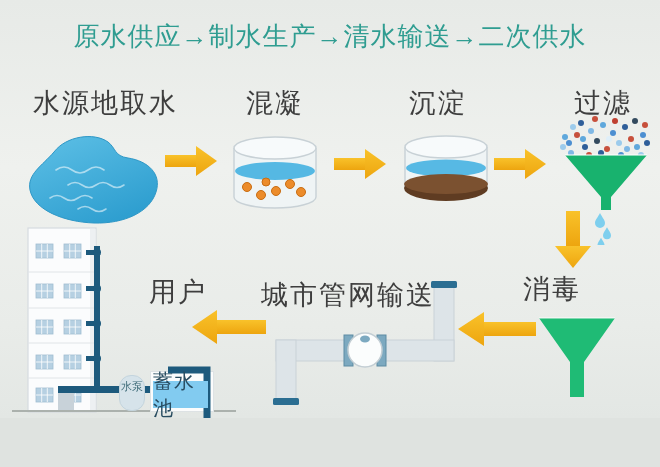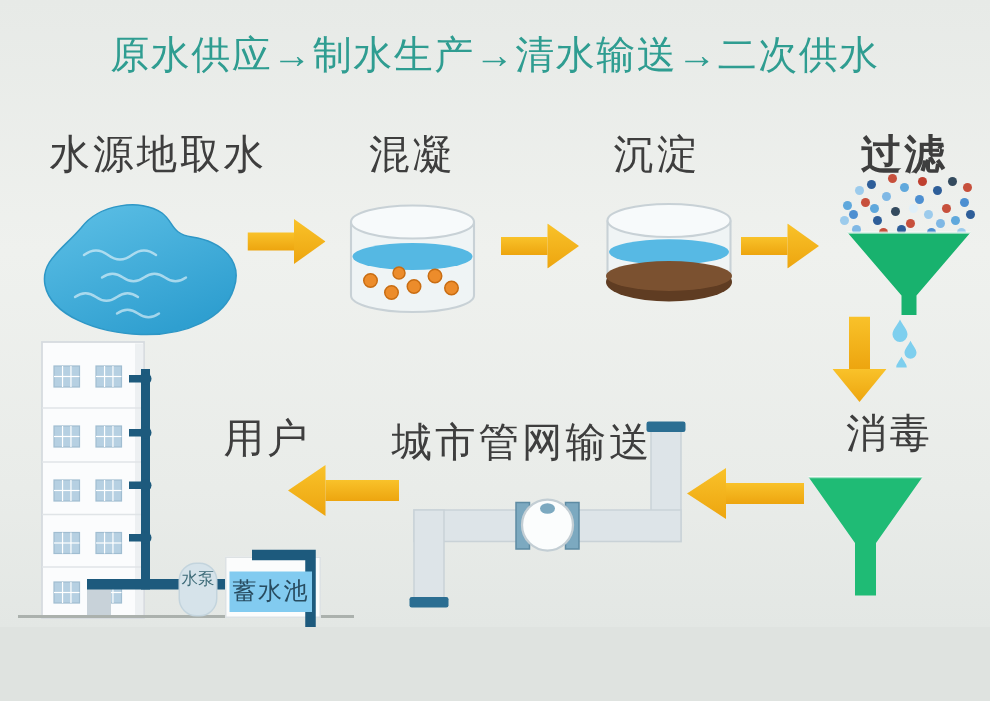--- a/index.html
+++ b/index.html
@@ -11,39 +11,39 @@
     letter-spacing:1px;color:#2f9d91;font-weight:500;white-space:nowrap;}
   .stage-label{font-size:27px;color:#3e3e3e;white-space:nowrap;letter-spacing:2px;}
   .small-label{font-size:19px;color:#3e3e3e;white-space:nowrap;letter-spacing:1px;}
   .pump-box{left:119px;top:375px;width:26px;height:36px;background:#d6e3ea;
     border:1px solid #c3d4dd;border-radius:12px;font-size:11px;line-height:16px;
     color:#3c6a77;text-align:center;padding-top:2px;box-sizing:border-box;
     word-break:break-all;}
   .reservoir-back{left:150px;top:371px;width:62px;height:39px;background:#fbfcfc;
     border:1px solid #dde2e4;}
   .reservoir-box{left:153px;top:381px;width:55px;height:27px;background:#82cbf0;
-    display:flex;align-items:center;justify-content:center;font-size:16px;
+    display:flex;align-items:center;justify-content:center;font-size:20px;
     color:#284c60;letter-spacing:1px;}
   .pipe-circle{left:151px;top:422px;width:28px;height:30px;border-radius:50%;
     background:#87c8ec;}
   .ground-line{left:12px;top:410px;width:224px;height:2px;background:#abb1ad;}
   .bottom-strip{left:0;top:452px;width:660px;height:15px;background:#e0e4e1;}
   svg{display:block;}
 </style>
 </head>
 <body>
 
 <div class="canvas">
 
   <div class="abs title">原水供应→制水生产→清水输送→二次供水</div>
 
   <div class="abs stage-label" style="left:33px;top:85px;">水源地取水</div>
   <div class="abs stage-label" style="left:409px;top:85px;">沉淀</div>
   <div class="abs stage-label" style="left:246px;top:85px;">混凝</div>
-  <div class="abs stage-label" style="left:574px;top:85px;font-weight:bold;">过滤</div>
+  <div class="abs stage-label" style="left:574px;top:85px;">过滤</div>
 
   <svg class="abs" style="left:24px;top:130px;" width="140" height="100" viewBox="0 0 140 100">
     <defs>
       <linearGradient id="lakeg" x1="0" y1="0" x2="0.6" y2="1">
         <stop offset="0" stop-color="#5ec0e6"></stop>
           <stop offset="1" stop-color="#2f9fd0"></stop>
       </linearGradient>
     </defs>
     <path d="M30,22 C42,6 70,2 84,12 C92,18 90,26 104,28 C124,31 138,44 132,62
              C126,82 100,94 70,93 C40,92 10,80 6,60 C3,44 18,36 30,22 Z" fill="url(#lakeg)" stroke="#2e97c6" stroke-width="1"></path>
@@ -138,21 +138,21 @@
       <path d="M0,-6 C2,-2 5,1 5,4 A5,5 0 1 1 -5,4 C-5,1 -2,-2 0,-6 Z" transform="translate(50,119) scale(0.8)"></path>
       <path d="M0,-6 C2,-2 5,1 5,4 A5,5 0 1 1 -5,4 C-5,1 -2,-2 0,-6 Z" transform="translate(44,129) scale(0.7)"></path>
     </g>
   </svg>
 
   <svg class="abs" style="left:555px;top:211px;" width="36" height="58" viewBox="0 0 36 58">
     <rect x="11" y="0" width="14" height="35" fill="url(#ar1)"></rect>
     <polygon points="0,35 36,35 18,57" fill="url(#ar1)"></polygon>
   </svg>
 
-  <div class="abs stage-label" style="left:564px;top:271px;">消毒</div>
+  <div class="abs stage-label" style="left:523px;top:271px;">消毒</div>
   <svg class="abs" style="left:535px;top:312px;" width="84" height="88" viewBox="0 0 84 88">
     <path d="M4,6 H80 L49,50 V85 H35 V50 Z" fill="#1fbb75"></path>
     <line x1="4" y1="6" x2="80" y2="6" stroke="#ffffff" stroke-opacity="0.6" stroke-width="1.5"></line>
   </svg>
 
   <svg class="abs" style="left:458px;top:312px;" width="78" height="34" viewBox="0 0 78 34">
     <polygon points="0,17 26,0 26,34" fill="url(#ar1)"></polygon>
     <rect x="26" y="10" width="52" height="14" fill="url(#ar1)"></rect>
   </svg>
 

